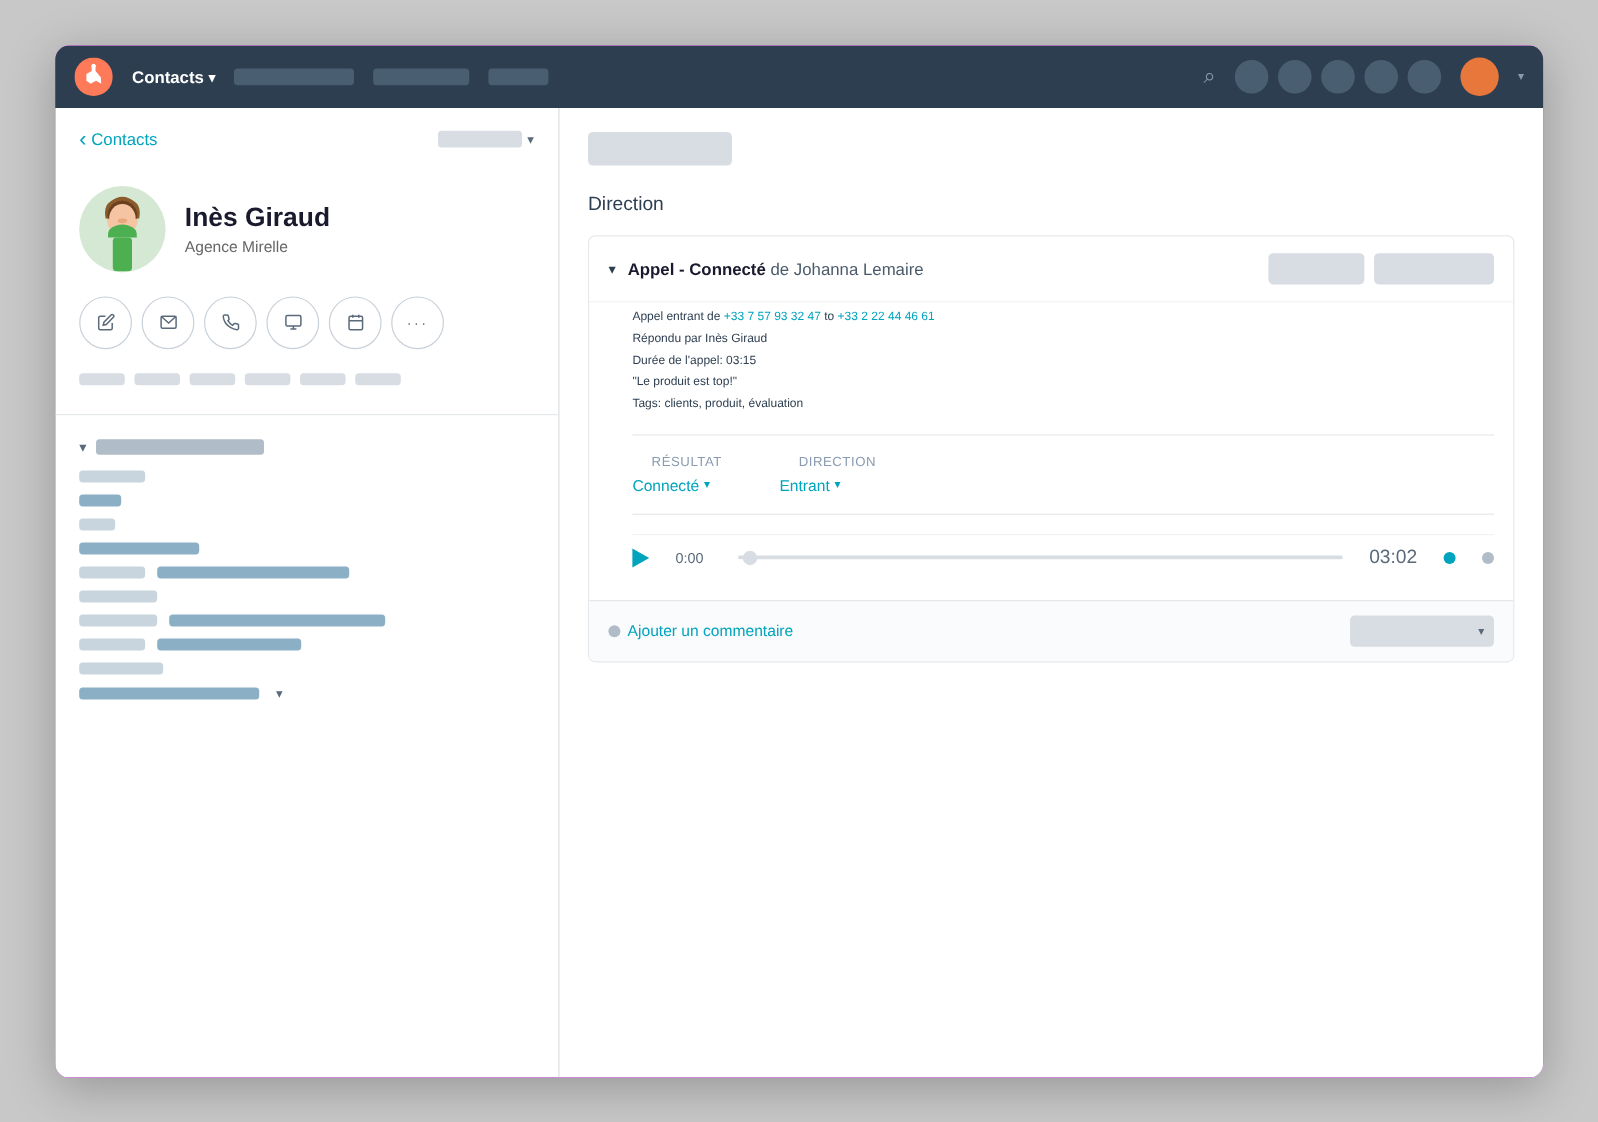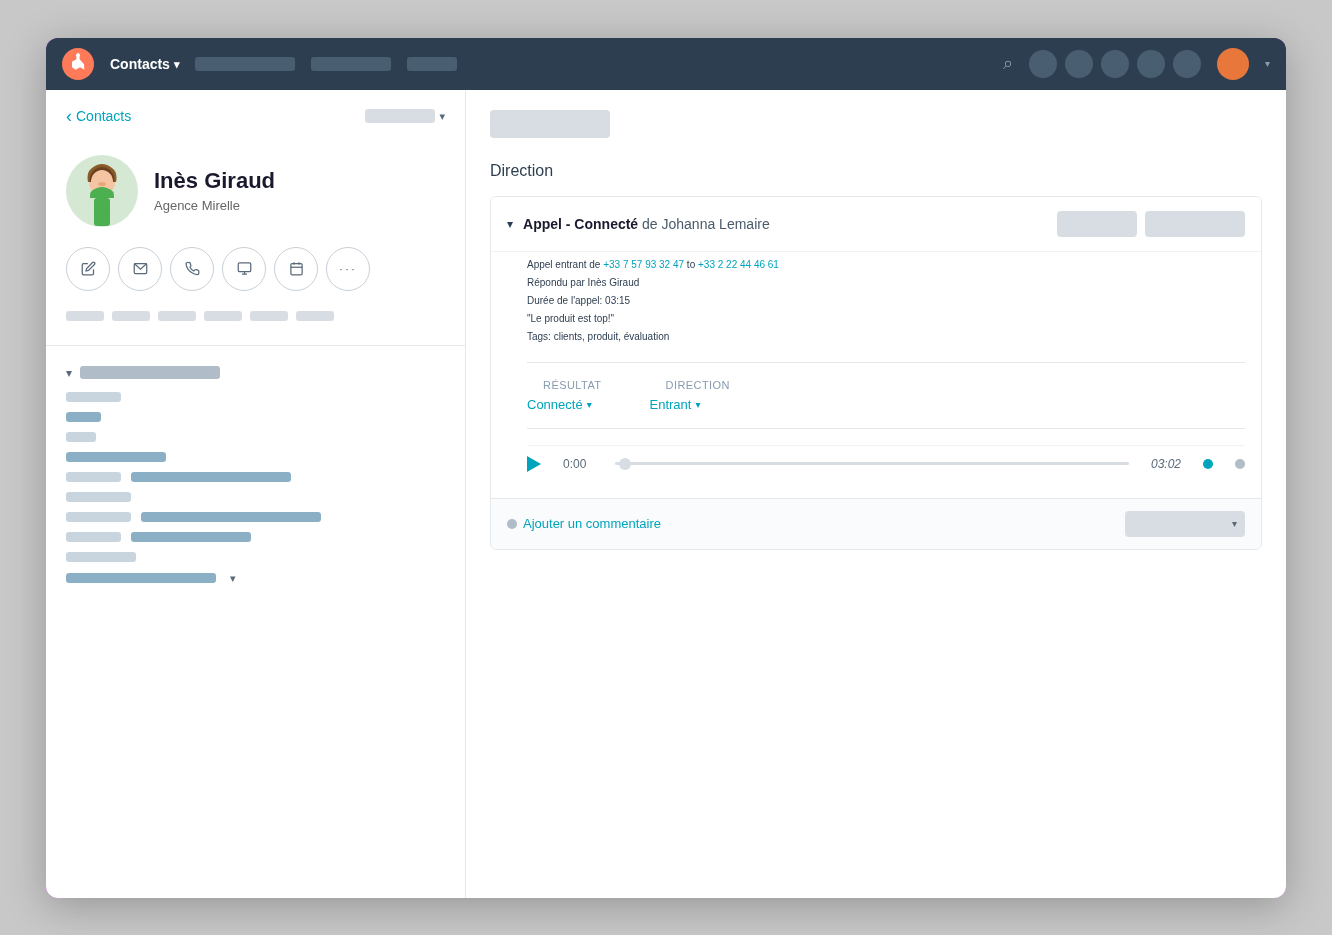--- a/index.html
+++ b/index.html
@@ -491,23 +491,22 @@
       height: 12px;
       border-radius: 50%;
       background: #d8dde3;
       position: absolute;
       top: -4px;
       left: 4px;
       cursor: pointer;
     }
 
     .time-end {
-      font-size: 12px;
+      font-size: 16px;
       color: #5a6a7a;
-      font-style: italic;
     }
 
     .audio-dot-blue {
       width: 10px;
       height: 10px;
       border-radius: 50%;
       background: #00a4bd;
       flex-shrink: 0;
     }
 

